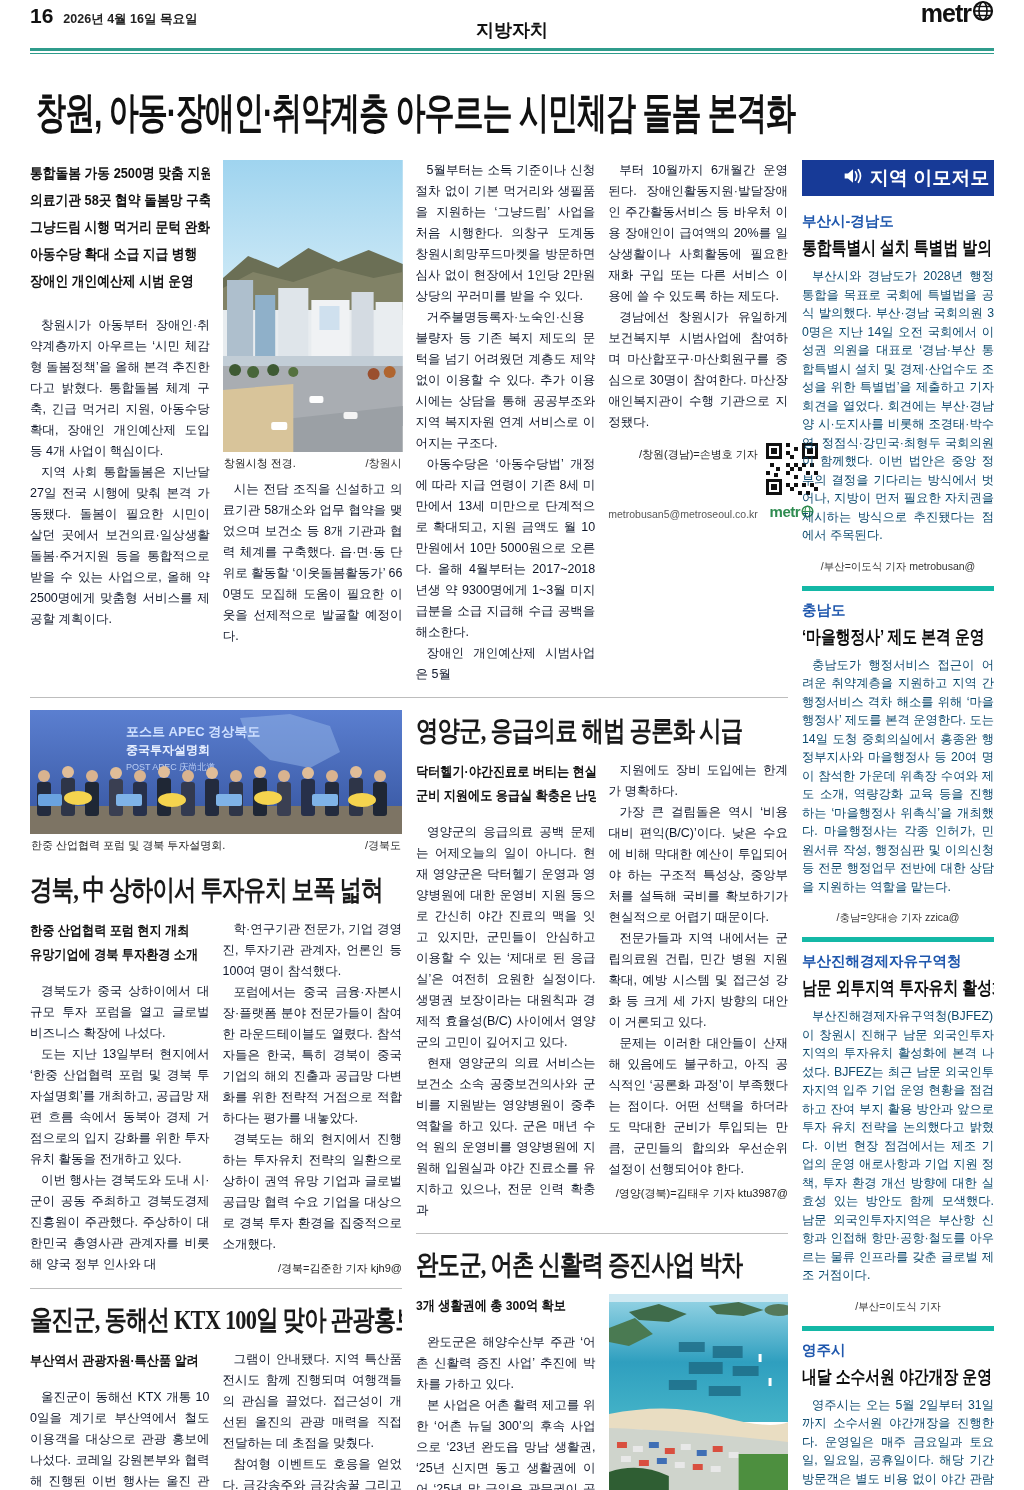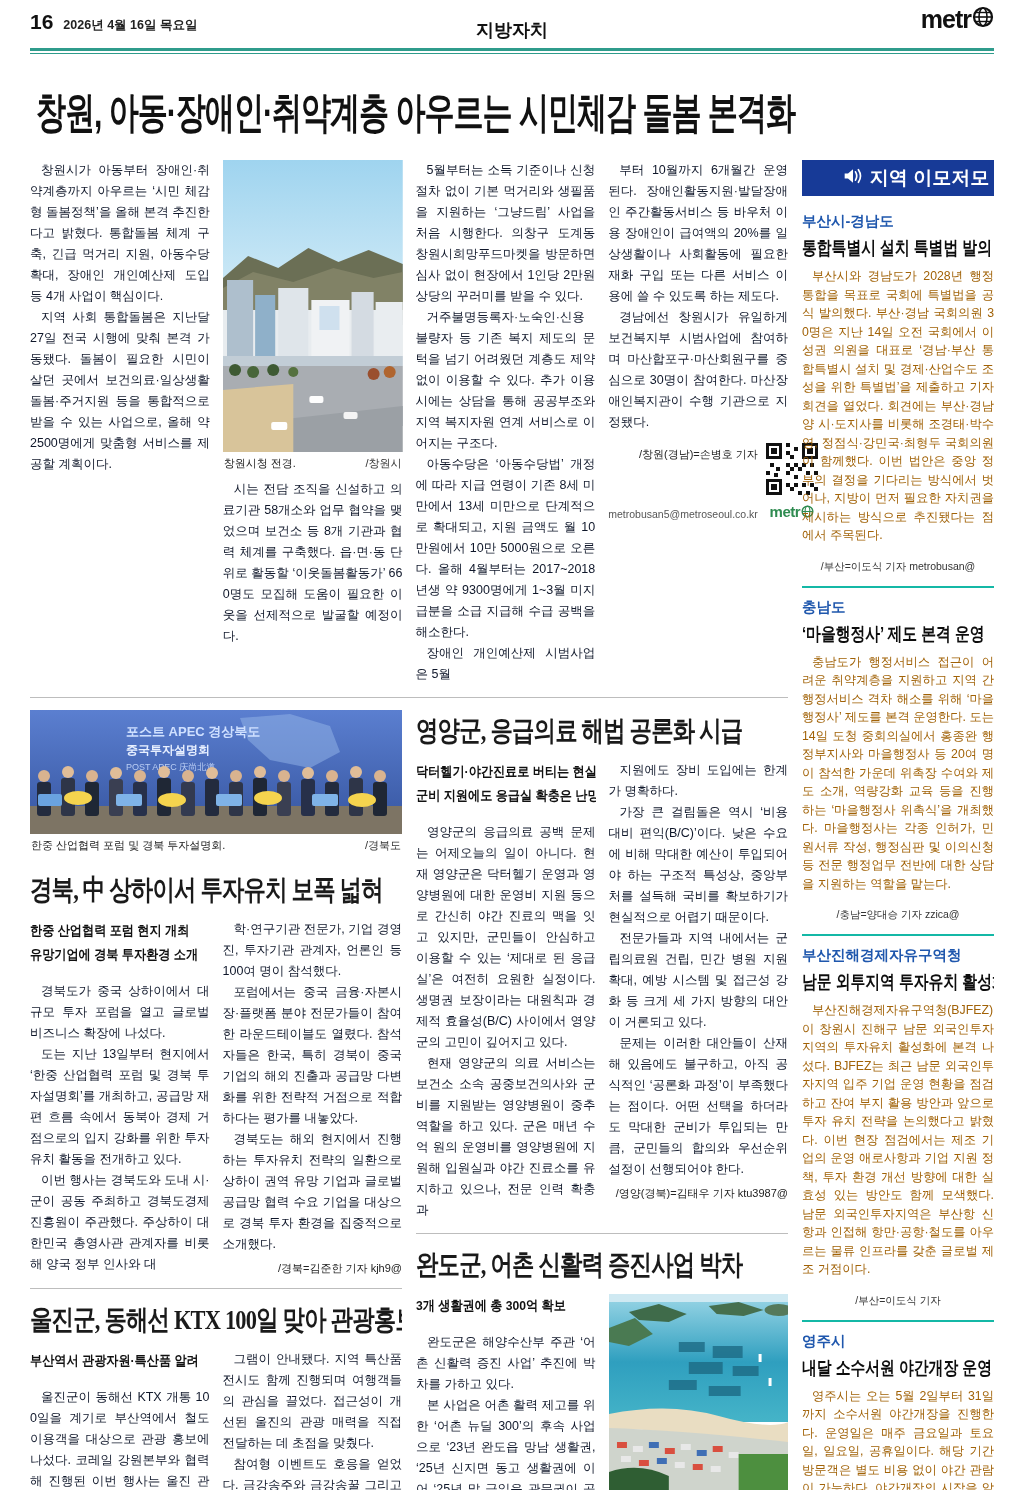--- a/index.html
+++ b/index.html
@@ -3,21 +3,21 @@
 <meta charset="utf-8">
 <style>
   * { box-sizing: border-box; }
   html,body { margin:0; padding:0; background:#f2f2f2; }
   .page {
     width:1024px; height:1490px; background:#fff; margin:0 auto;
     font-family:"Liberation Sans","DejaVu Sans",sans-serif; color:#111;
     padding:12px 30px 0 30px; overflow:hidden; position:relative;
   }
   
-  .masthead { position:relative; height:36px; display:flex; align-items:flex-end; padding-bottom:14px; }
+  .masthead { position:relative; height:36px; display:flex; align-items:flex-end; padding-bottom:20px; }
   .mh-left { display:flex; align-items:baseline; gap:10px; }
   .mh-pageno { font-size:21px; font-weight:800; }
   .mh-date { font-size:12.5px; font-weight:600; color:#222; }
   .mh-section { position:absolute; left:50%; transform:translateX(-50%); bottom:6px; font-size:18px; font-weight:800; }
   .mh-brand { margin-left:auto; display:flex; align-items:center; font-size:25px; font-weight:800; letter-spacing:-1px; color:#111; }
   .mh-brand svg { margin-left:1px; }
   .rule-teal { height:0; border-top:3px solid #2f9c8c; border-bottom:1px solid #2f9c8c; padding-top:2px; }
   
   .headline-wrap { margin:30px 0 18px 6px; overflow:hidden; height:58px; }
   .headline-main {
@@ -51,26 +51,26 @@
   .half { width:372px; min-width:0; }
   .band { display:flex; gap:14px; margin-top:2px; }
   
   .sig-row { display:flex; margin-top:8px; gap:6px; }
   .sig-left { flex:1; display:flex; flex-direction:column; justify-content:space-between; }
   .qr-box { width:58px; }
   .metro-mini { display:flex; align-items:center; font-weight:800; font-size:15px; color:#2e8b50; letter-spacing:-0.5px; margin-top:2px; justify-content:center; }
   
   .sb-head { background:#173a97; color:#fff; height:36px; display:flex; align-items:center; justify-content:center; gap:7px; margin-bottom:6px;padding-left:36px; }
   .sb-head .t { font-size:19px; font-weight:800; letter-spacing:0; }
-  .sb-item { padding:10px 0 12px 0; border-bottom:2px solid #14b8a6; }
+  .sb-item { padding:10px 0 12px 0; border-bottom:5px solid #14b8a6; }
   .sb-item:last-child { border-bottom:0; }
   .kicker { color:#1f57ad; font-weight:800; font-size:14.5px; margin-bottom:4px; }
   .sb-title { overflow:hidden; height:24px; margin-bottom:8px; }
   .sb-title span { display:inline-block; white-space:nowrap; transform:scaleX(0.8); transform-origin:left center; font-size:18.5px; font-weight:800; color:#0d0d0d; }
-  .sb-p { font-size:12.3px; line-height:18.5px; text-align:justify; word-break:break-all; text-indent:10px; margin:0; color:#a16207; }
+  .sb-p { font-size:12.3px; line-height:18.5px; text-align:justify; word-break:break-all; text-indent:10px; margin:0; color:#0c4a6e; }
   .sb-byline { text-align:center; font-size:10.5px; color:#333; margin-top:15px; }
 </style>
 </head>
 <body>
 
 <div class="page">
 
   <div class="masthead">
     <div class="mh-left">
       <span class="mh-pageno">16</span>
@@ -96,20 +96,27 @@
     <h1 class="headline-main" style="margin:0">창원, 아동·장애인·취약계층 아우르는 시민체감 돌봄 본격화</h1>
   </div>
 
   <div class="content">
 
     <div class="main-area">
 
       <section>
         <div class="cols4">
           <div class="c">
+            <div class="lead-big">
+              <div>통합돌봄 가동 2500명 맞춤 지원</div>
+              <div>의료기관 58곳 협약 돌봄망 구축</div>
+              <div>그냥드림 시행 먹거리 문턱 완화</div>
+              <div>아동수당 확대 소급 지급 병행</div>
+              <div>장애인 개인예산제 시범 운영</div>
+            </div>
             <p class="p">창원시가 아동부터 장애인·취약계층까지 아우르는 ‘시민 체감형 돌봄정책’을 올해 본격 추진한다고 밝혔다. 통합돌봄 체계 구축, 긴급 먹거리 지원, 아동수당 확대, 장애인 개인예산제 도입 등 4개 사업이 핵심이다.</p>
             <p class="p">지역 사회 통합돌봄은 지난달 27일 전국 시행에 맞춰 본격 가동됐다. 돌봄이 필요한 시민이 살던 곳에서 보건의료·일상생활 돌봄·주거지원 등을 통합적으로 받을 수 있는 사업으로, 올해 약 2500명에게 맞춤형 서비스를 제공할 계획이다.</p>
           </div>
           <div class="c">
             <figure class="photo">
               <svg width="100%" height="292" viewBox="0 0 179 292" preserveAspectRatio="none">
                 <defs>
                   <linearGradient id="sky1" x1="0" y1="0" x2="0" y2="1">
                     <stop offset="0" stop-color="#9fd4ef"></stop>
                       <stop offset="1" stop-color="#d8eef8"></stop>

